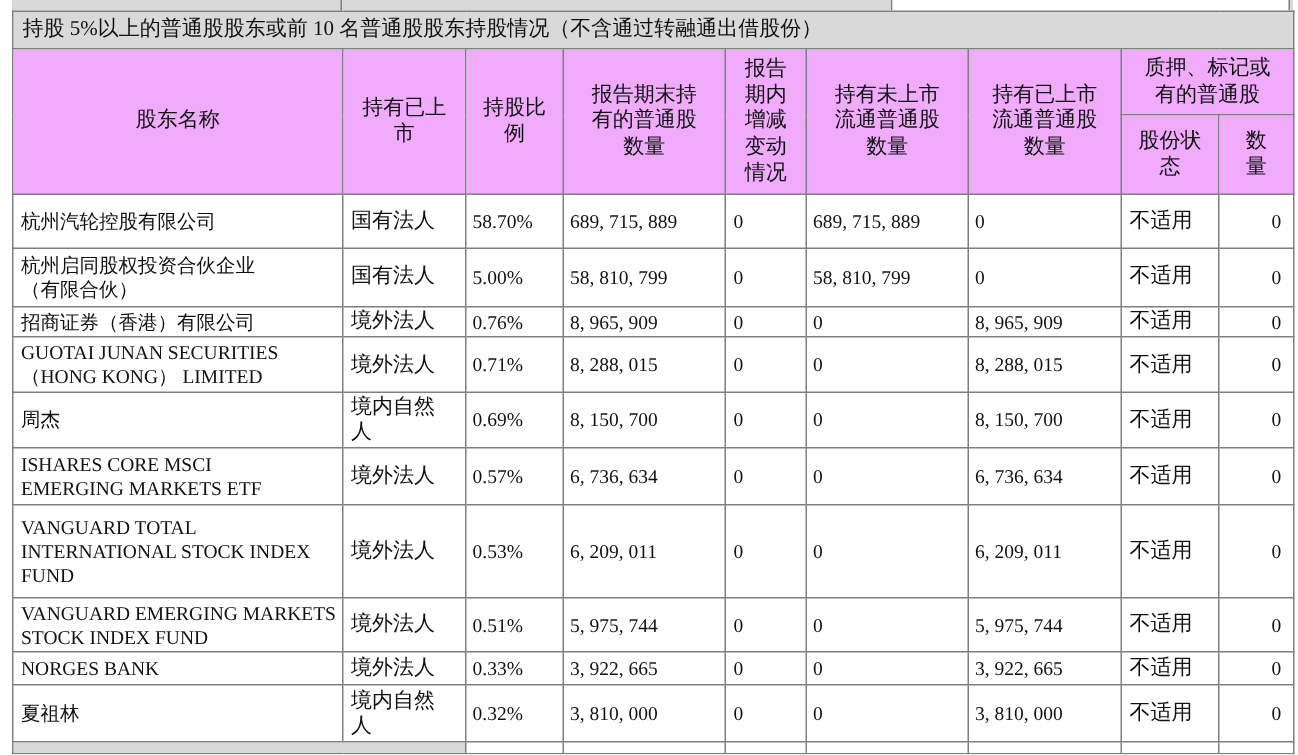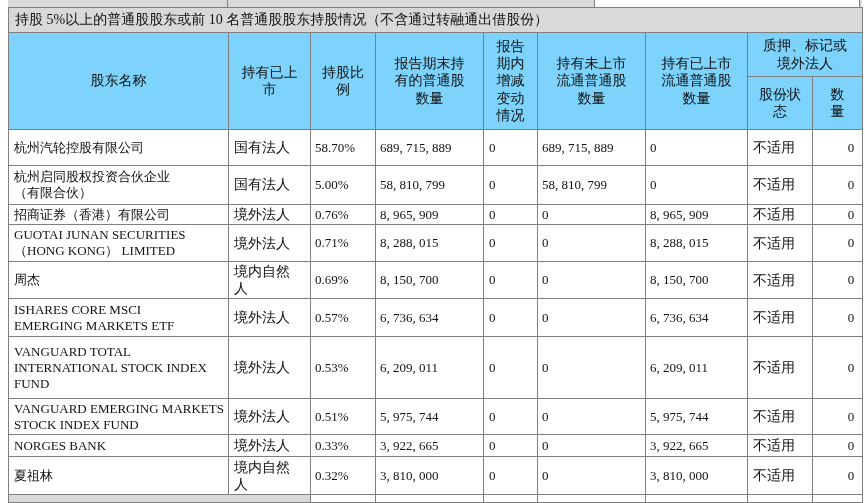--- a/index.html
+++ b/index.html
@@ -26,21 +26,21 @@
     vertical-align:middle;
     font-weight:normal;
     line-height:1.22;
     padding:1px 4px;
     overflow:hidden;
     font-size:14px;
   }
   tr.title-row td{
     background:#d9d9d9;text-align:left;font-size:14px;height:25px;padding:1px 6px;
   }
-  th{background:#7dd3fc;padding:1px 8px;}
+  th{background:#f0abfc;padding:1px 8px;}
   tr.head-1{height:44px;}
   tr.head-2{height:53px;}
 
   td.c-name{text-align:left;font-size:13px;padding-left:5px;}
   td.c-nature{text-align:left;padding-left:5px;margin-left:24px;}
   td.c-ratio{text-align:left;font-size:13px;padding-right:9px;}
   td.c-num{text-align:left;font-size:13px;padding-right:8px;}
   td.c-change{text-align:left;font-size:13px;padding-left:5px;}
   td.c-status{text-align:left;padding-left:5px;}
   td.c-qty{text-align:right;font-size:13px;padding-right:8px;}
@@ -91,21 +91,21 @@
 增减
 变动
 情况</th>
       <th rowspan="2">持有未上市
 流通普通股
 数量</th>
       <th rowspan="2">持有已上市
 流通普通股
 数量</th>
       <th colspan="2">质押、标记或
-境外法人</th>
+有的普通股</th>
     </tr>
     <tr class="head-2">
       <th>股份状
 态</th>
       <th>数
 量</th>
     </tr>
 
     <tr style="height:36px">
       <td class="c-name">杭州汽轮控股有限公司</td>

